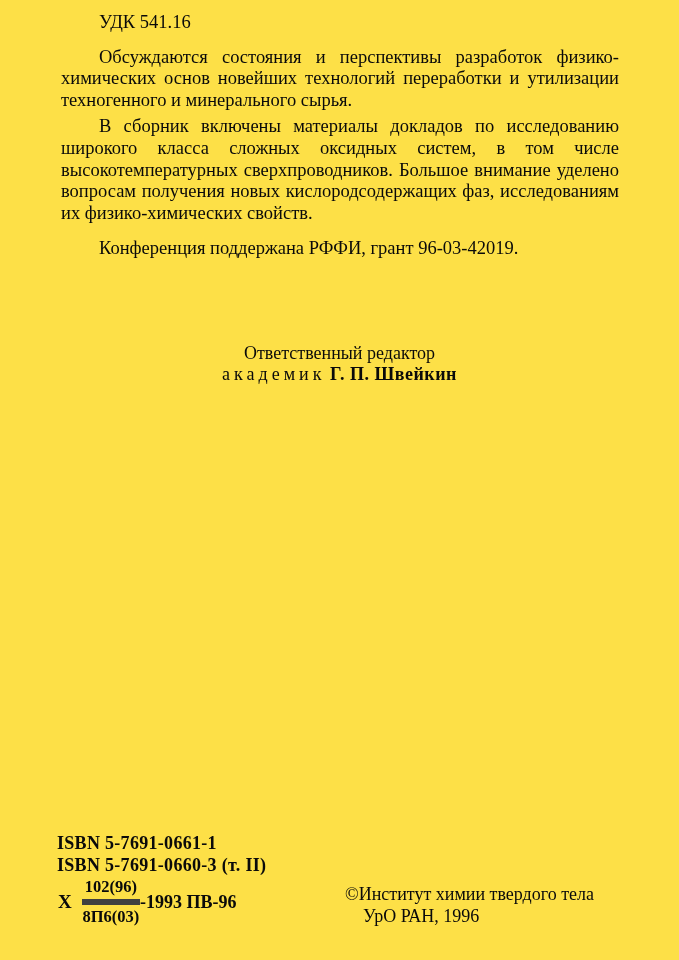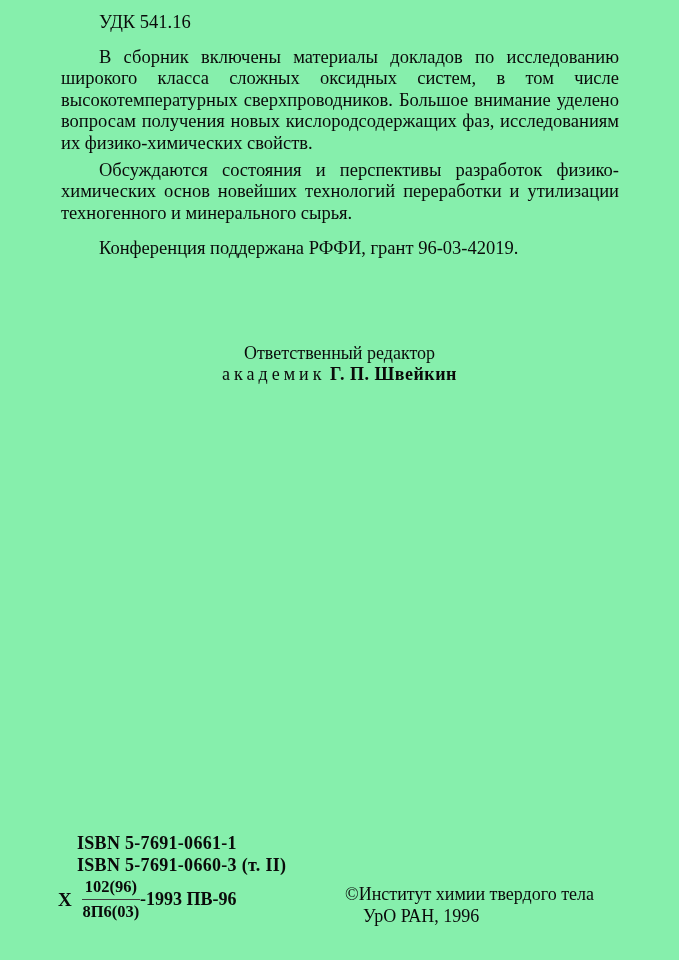--- a/index.html
+++ b/index.html
@@ -11,21 +11,21 @@
     width: 679px;
     height: 960px;
     position: relative;
     overflow: hidden;
     font-family: "Liberation Serif", serif;
     color: #0a0a0a;
   }
   .page {
     position: absolute;
     inset: 0;
-    background: #86efac;
+    background: #fde047;
   }
   .text-block {
     position: absolute;
     left: 61px;
     top: 12px;
     width: 558px;
     font-size: 18.5px;
     line-height: 21.6px;
   }
   .udc {
@@ -58,21 +58,20 @@
     letter-spacing: 0.5px;
   }
   .isbn-block {
     position: absolute;
     left: 57px;
     top: 833px;
     font-weight: 700;
     font-size: 18px;
     line-height: 21.5px;
     letter-spacing: 0.3px;
-    margin-left: 20px;
   }
   .catalog {
     position: absolute;
     left: 58px;
     top: 877px;
     display: flex;
     align-items: center;
     font-weight: 700;
     font-size: 18px;
   }
@@ -82,21 +81,21 @@
   }
   .fraction {
     display: inline-flex;
     flex-direction: column;
     text-align: center;
     font-size: 16.5px;
     line-height: 20px;
     font-weight: 700;
   }
   .fraction .num {
-    border-bottom: 1px solid #404040;
+    border-bottom: 6px solid #404040;
     padding: 0 3px 2px 3px;
   }
   .fraction .den {
     padding-top: 2px;
   }
   .cat-suffix {
     margin-left: 0;
   }
   .copyright {
     position: absolute;
@@ -109,22 +108,22 @@
     padding-left: 18px;
   }
 </style>
 </head>
 <body>
 
 <div class="page">
 
   <div class="text-block">
     <p class="udc">УДК 541.16</p>
+    <p class="para">Обсуждаются состояния и перспективы разработок физико-химических основ новейших технологий переработки и утилизации техногенного и минерального сырья.</p>
     <p class="para">В сборник включены материалы докладов по исследованию широкого класса сложных оксидных систем, в том числе высокотемпературных сверхпроводников. Большое внимание уделено вопросам получения новых кислородсодержащих фаз, исследованиям их физико-химических свойств.</p>
-    <p class="para">Обсуждаются состояния и перспективы разработок физико-химических основ новейших технологий переработки и утилизации техногенного и минерального сырья.</p>
     <p class="para grant">Конференция поддержана РФФИ, грант 96-03-42019.</p>
   </div>
 
   <div class="editor">
     <div>Ответственный редактор</div>
     <div>
       <span class="spaced">академик</span>
       <b>Г. П. Швейкин</b>
     </div>
   </div>

